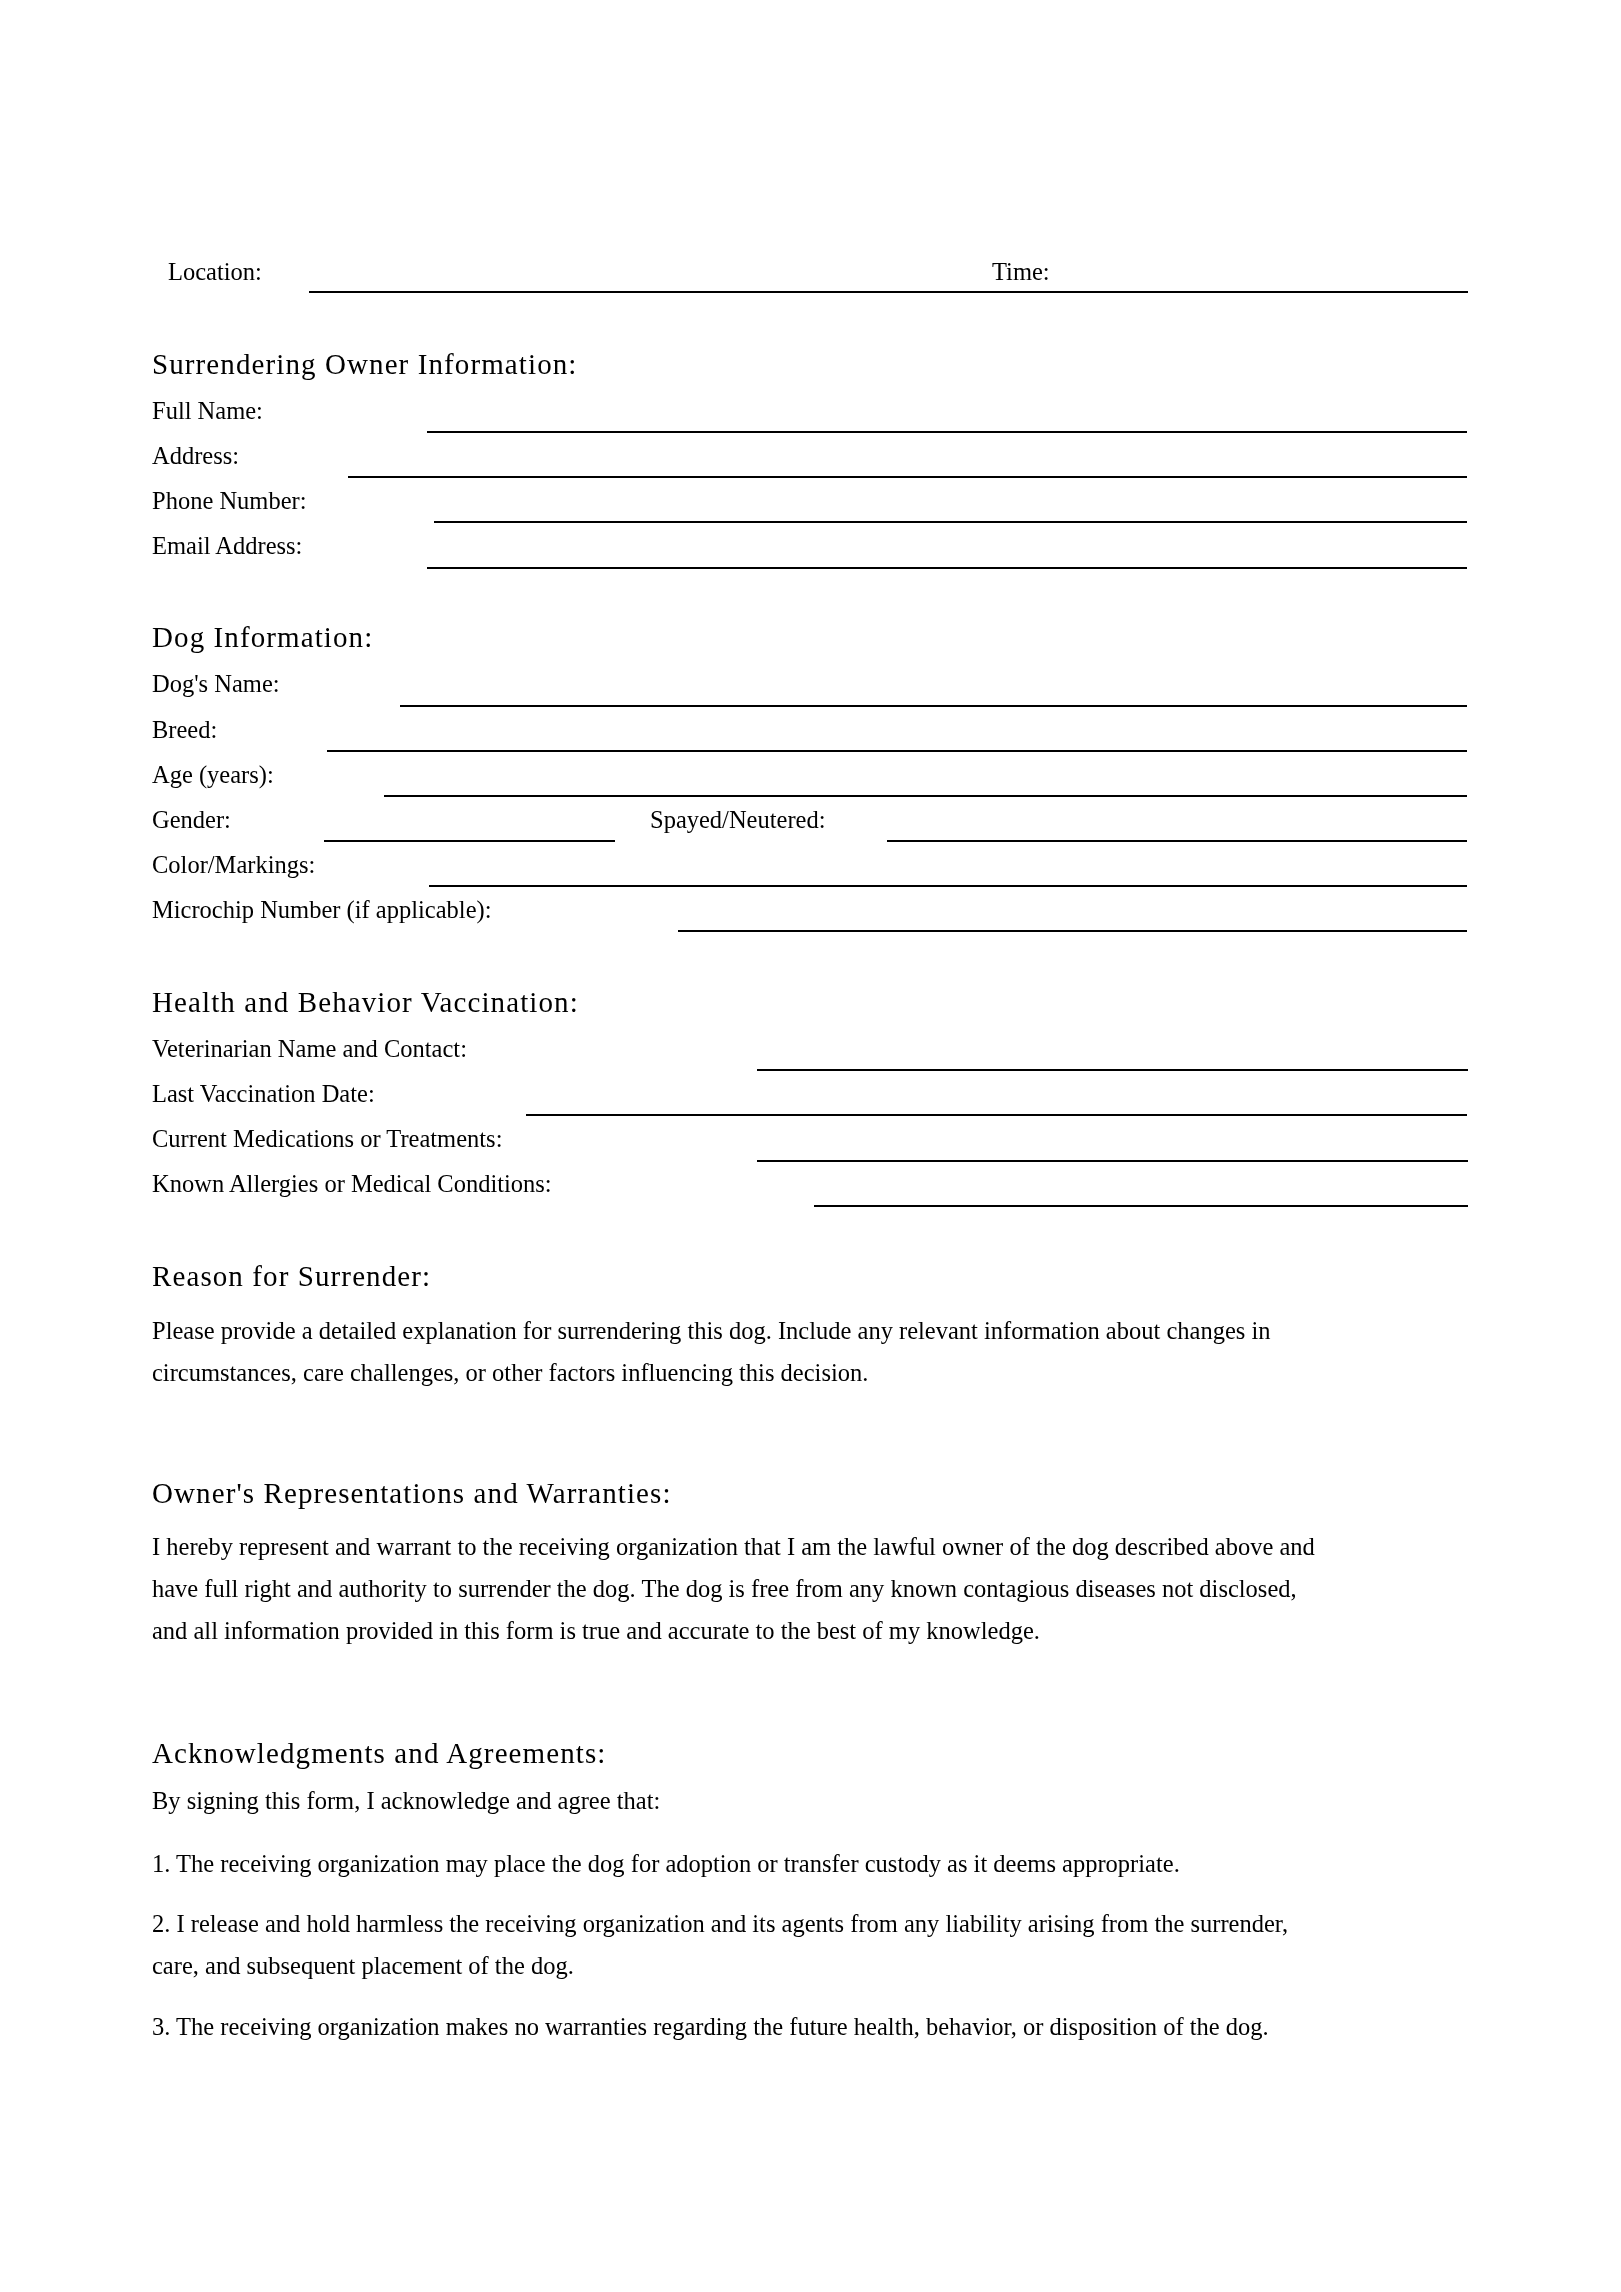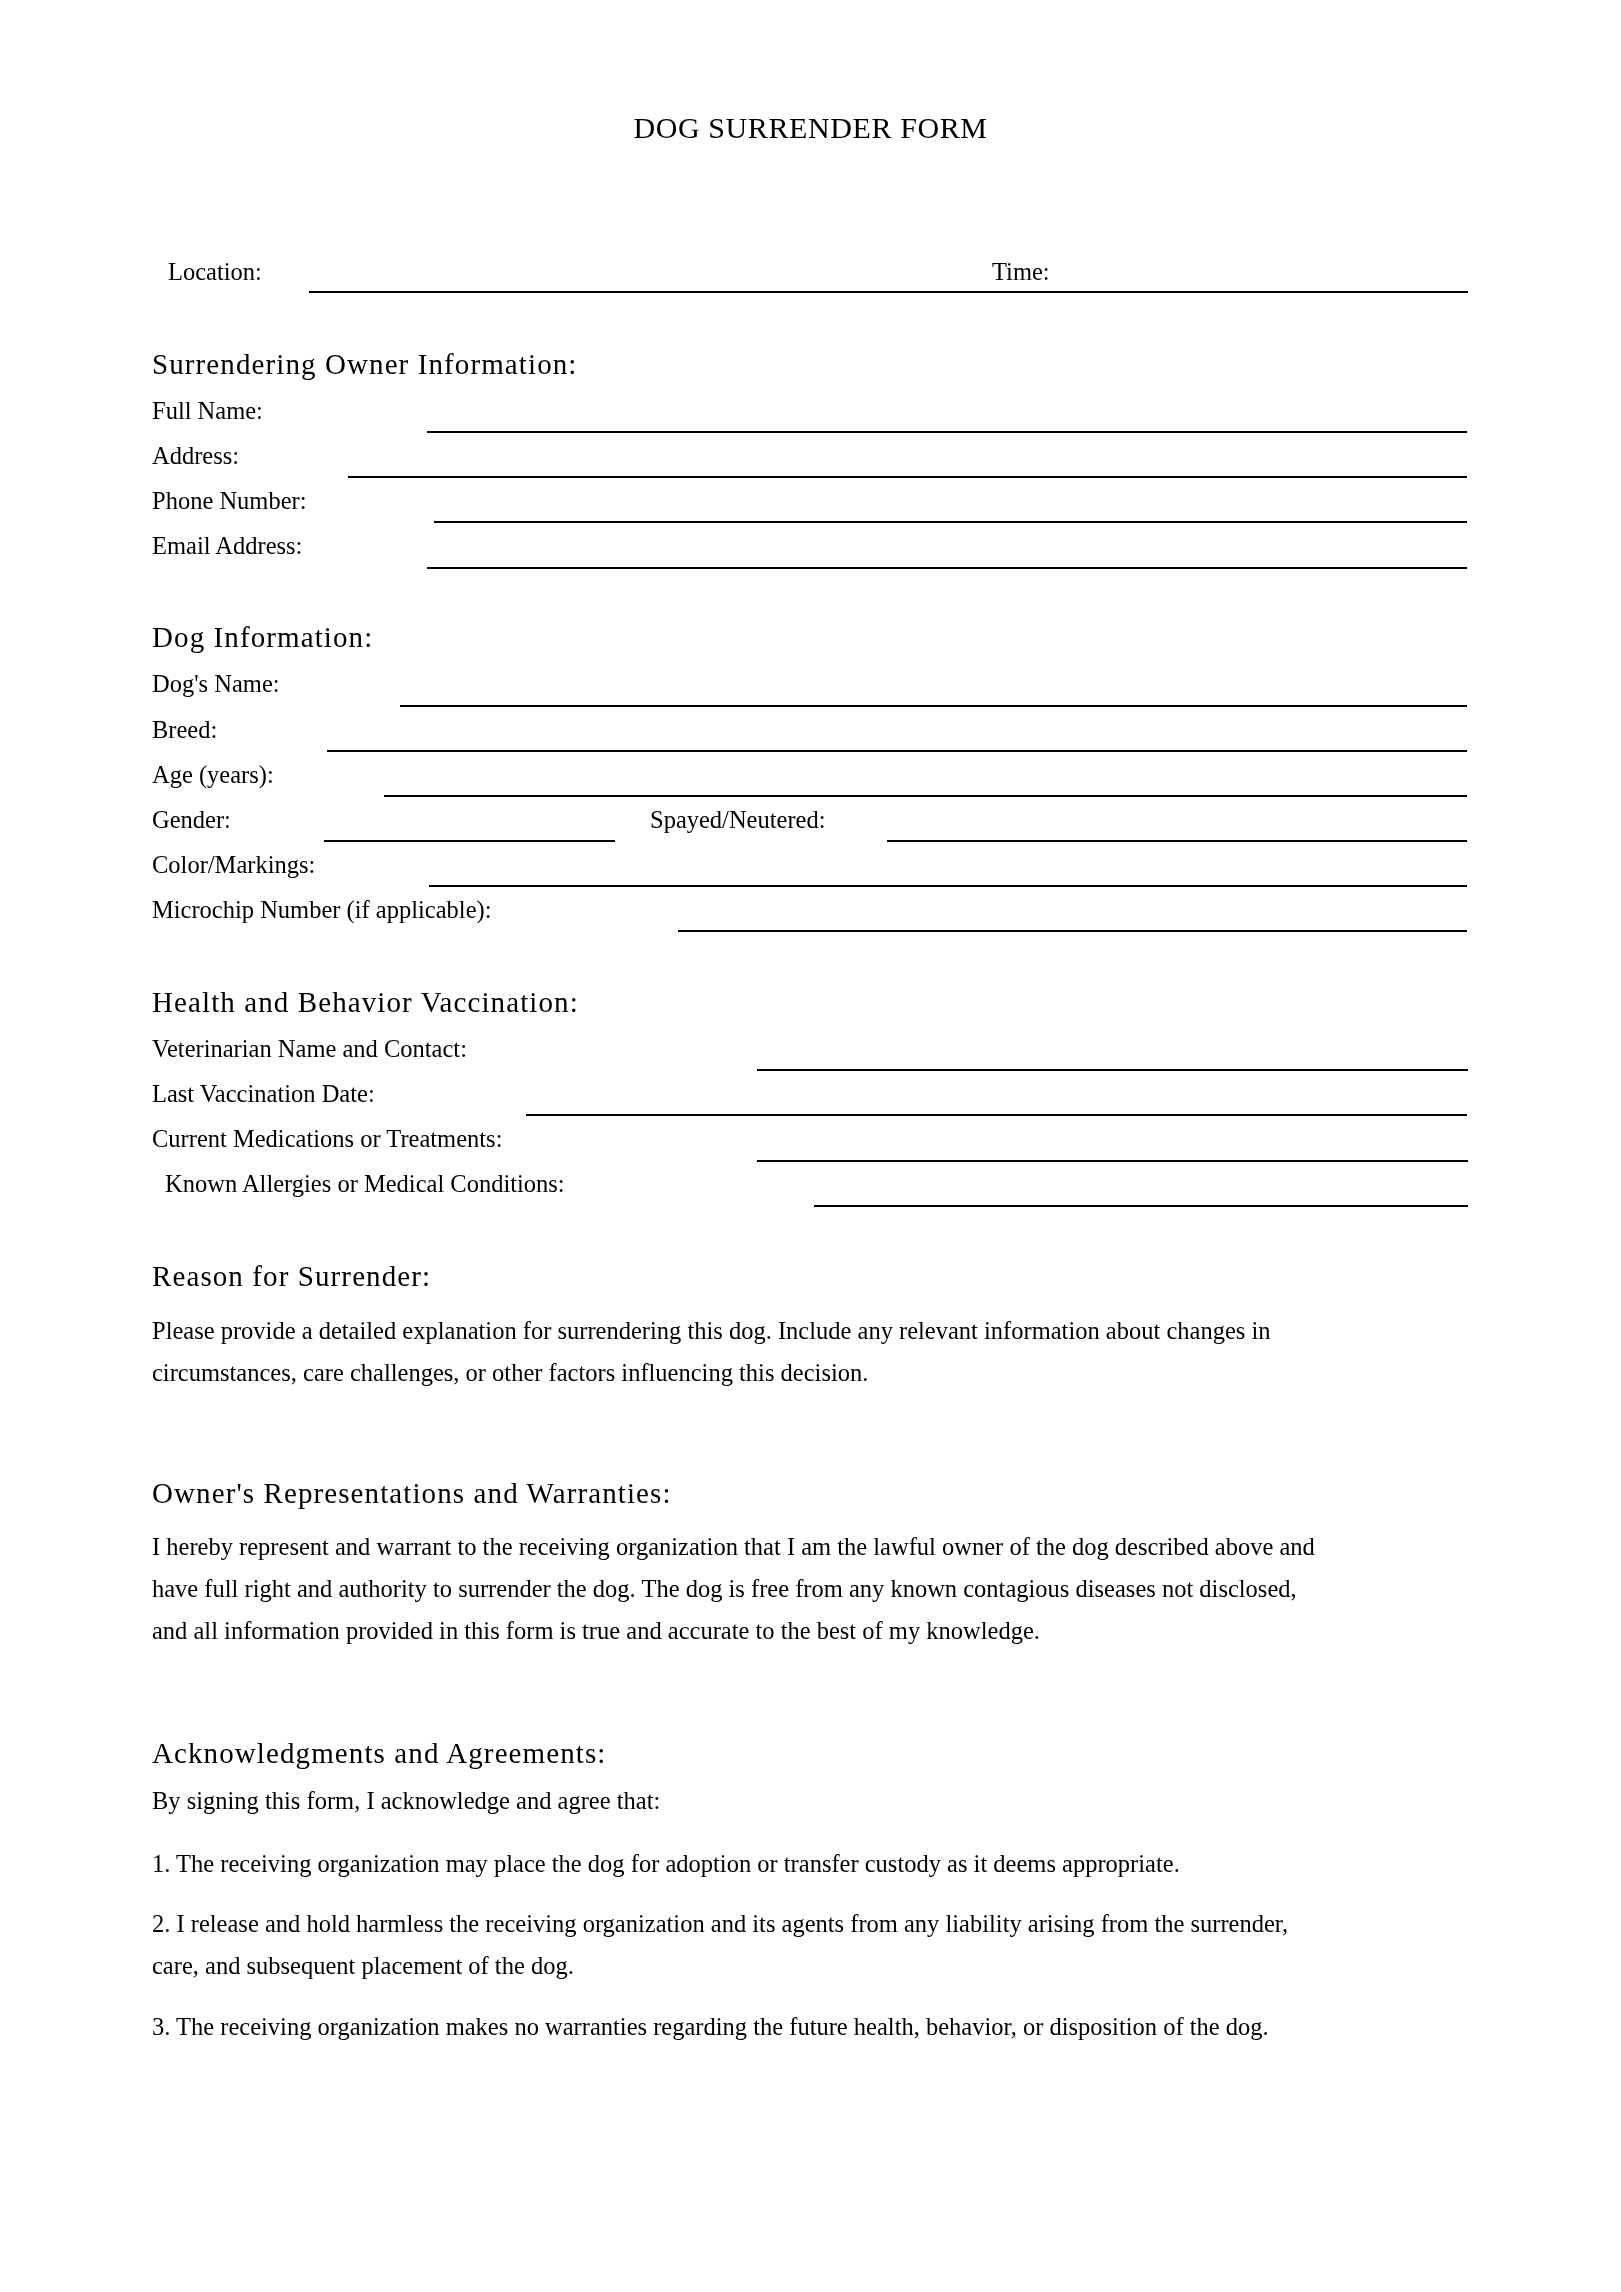--- a/index.html
+++ b/index.html
@@ -61,21 +61,20 @@
     line-height: 42px;
     text-align: left;
   }
   .para .ln { display: block; white-space: nowrap; }
 </style>
 </head>
 <body>
 
 <div id="page">
 
-  <div class="doc-title">DOG SURRENDER FORM</div>
 
   <div class="txt" style="left:168px; top:257px;">Location:</div>
   <div class="txt" style="left:992px; top:257px;">Time:</div>
   <div class="rule" style="left:309px; top:291px; width:1159px;"></div>
 
   <div class="section-head" style="left:152px; top:350px;">Surrendering Owner Information:</div>
 
   <div class="txt" style="left:152px; top:396px;">Full Name:</div>
   <div class="rule" style="left:427px; top:431px; width:1040px;"></div>
 
@@ -115,21 +114,21 @@
 
   <div class="txt" style="left:152px; top:1034px;">Veterinarian Name and Contact:</div>
   <div class="rule" style="left:757px; top:1069px; width:711px;"></div>
 
   <div class="txt" style="left:152px; top:1079px;">Last Vaccination Date:</div>
   <div class="rule" style="left:526px; top:1114px; width:941px;"></div>
 
   <div class="txt" style="left:152px; top:1124px;">Current Medications or Treatments:</div>
   <div class="rule" style="left:757px; top:1160px; width:711px;"></div>
 
-  <div class="txt" style="left:165px; top:1169px;">Known Allergies or Medical Conditions:</div>
+  <div class="txt" style="left:152px; top:1169px;">Known Allergies or Medical Conditions:</div>
   <div class="rule" style="left:814px; top:1205px; width:654px;"></div>
 
   <div class="section-head" style="left:152px; top:1262px;">Reason for Surrender:</div>
 
   <div class="para" style="left:152px; top:1310px; width:1323px;">
     <span class="ln">Please provide a detailed explanation for surrendering this dog. Include any relevant information about changes in</span>
     <span class="ln">circumstances, care challenges, or other factors influencing this decision.</span>
   </div>
 
   <div class="section-head" style="left:152px; top:1479px;">Owner's Representations and Warranties:</div>

